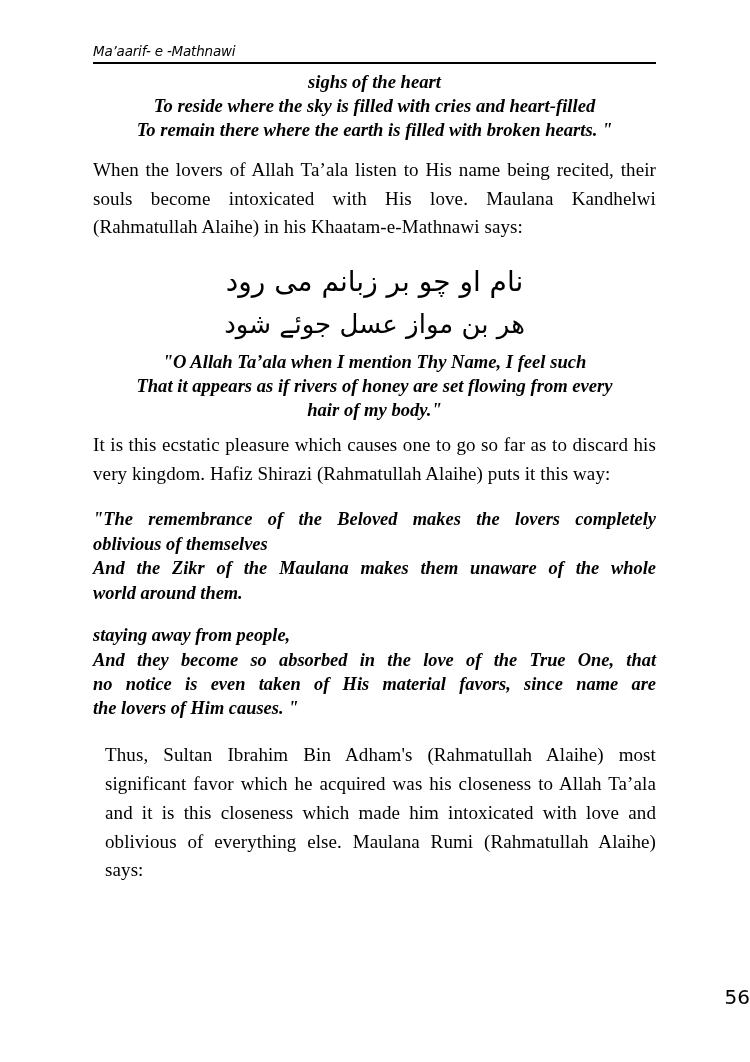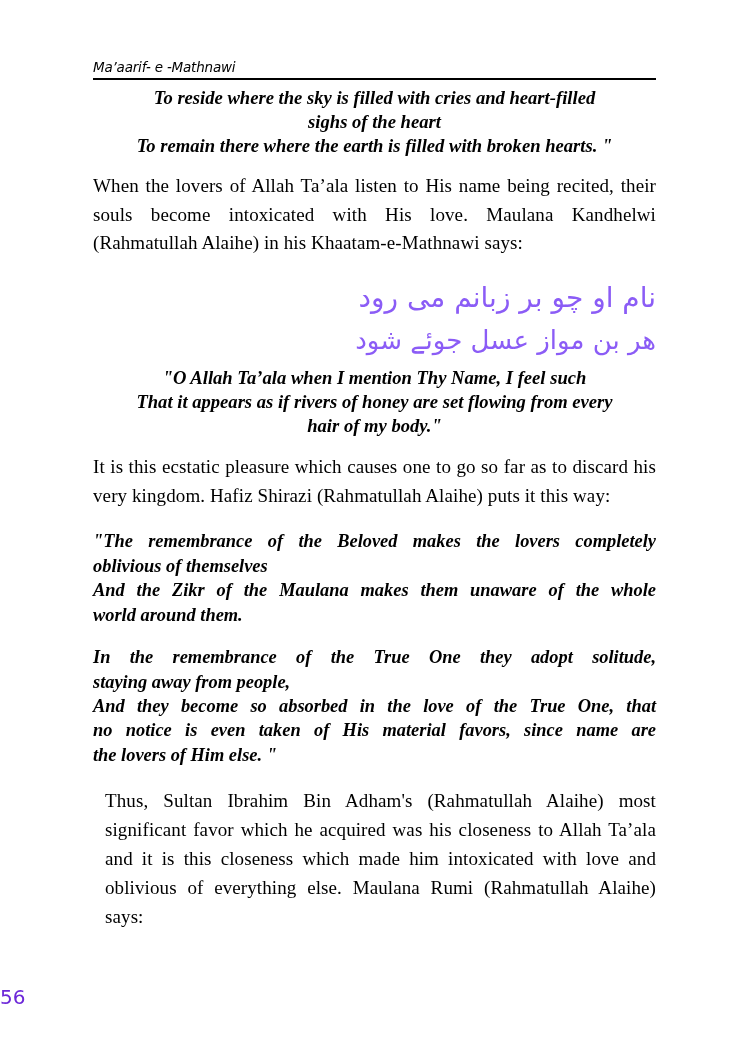--- a/index.html
+++ b/index.html
@@ -15,21 +15,21 @@
     position: relative;
     width: 750px;
     height: 1062px;
     background: #ffffff;
     overflow: hidden;
     box-sizing: border-box;
   }
   .content {
     position: absolute;
     left: 93px;
-    top: 60px;
+    top: 44px;
     width: 563px;
   }
 
   
   .runhead {
     font-family: "DejaVu Sans", "Liberation Sans", sans-serif;
     font-style: italic;
     font-size: 13.5px;
     letter-spacing: -0.2px;
     color: #000;
@@ -87,84 +87,83 @@
     margin: 18px 0 6px 0;
     direction: rtl;
     text-align: center;
   }
   .script-line {
     font-family: "DejaVu Sans", sans-serif;
     font-size: 28px;
     line-height: 1.55;
     direction: rtl;
     unicode-bidi: isolate;
-    text-align: right;
+    text-align: center;
     white-space: nowrap;
-    color: #8b5cf6;
+    color: #000000;
   }
   .script-line.l2 { font-size: 26px; }
 
   
   .folio {
     position: absolute;
     left: 0;
     right: 0;
     top: 985px;
-    text-align: left;
+    text-align: right;
     font-family: "DejaVu Sans", "Liberation Sans", sans-serif;
     font-size: 20px;
-    color: #6d28d9;
+    color: #000000;
   }
 </style>
 </head>
 <body>
 
 <div class="page">
 
   <div class="content">
 
     <div>
       <div class="runhead">Ma’aarif- e -Mathnawi</div>
       <div class="runhead-rule"></div>
     </div>
 
     <div class="verse-center">
+      <span class="ln">sighs of the heart</span>
       <span class="ln">To reside where the sky is filled with cries and heart-filled</span>
-      <span class="ln">sighs of the heart</span>
       <span class="ln">To remain there where the earth is filled with broken hearts. "</span>
     </div>
 
     <p class="body-par">When the lovers of Allah Ta’ala listen to His name being recited, their souls become intoxicated with His love. Maulana Kandhelwi (Rahmatullah Alaihe) in his Khaatam-e-Mathnawi says:</p>
 
     <div class="script-block">
       <div class="script-line l1">نام او چو بر زبانم می رود</div>
       <div class="script-line l2">هر بن مواز عسل جوئے شود</div>
     </div>
 
     <div class="verse-center">
       <span class="ln">"O Allah Ta’ala when I mention Thy Name, I feel such</span>
       <span class="ln">That it appears as if rivers of honey are set flowing from every</span>
       <span class="ln">hair of my body."</span>
     </div>
 
-    <p class="body-par" style="margin-top:16px;">It is this ecstatic pleasure which causes one to go so far as to discard his very kingdom. Hafiz Shirazi (Rahmatullah Alaihe) puts it this way:</p>
+    <p class="body-par" style="margin-top:10px;">It is this ecstatic pleasure which causes one to go so far as to discard his very kingdom. Hafiz Shirazi (Rahmatullah Alaihe) puts it this way:</p>
 
     <div class="quote-par" style="margin-top:18px;">
       <span class="ln just">"The remembrance of the Beloved makes the lovers completely</span>
       <span class="ln">oblivious of themselves</span>
       <span class="ln just">And the Zikr of the Maulana makes them unaware of the whole</span>
       <span class="ln">world  around them.</span>
     </div>
 
     <div class="quote-par" style="margin-top:18px;">
-      <span class="ln just">In the remembrance of the True One they adopt solitude,</span>
       <span class="ln">staying  away from people,</span>
       <span class="ln just">And they become so absorbed in the love of the True One, that</span>
       <span class="ln just">no notice is even taken of His material favors, since name are</span>
-      <span class="ln">the lovers of Him else. "</span>
+      <span class="ln">the lovers of Him causes. "</span>
     </div>
 
     <p class="body-par" style="margin-top:20px;margin-left:12px;">Thus, Sultan Ibrahim Bin Adham's (Rahmatullah Alaihe) most significant favor which he acquired was his closeness to Allah Ta’ala and it is this closeness which made him intoxicated with love and oblivious of everything else. Maulana Rumi (Rahmatullah Alaihe) says:</p>
 
   </div>
 
   <div class="folio">56</div>
 
 </div>
 

